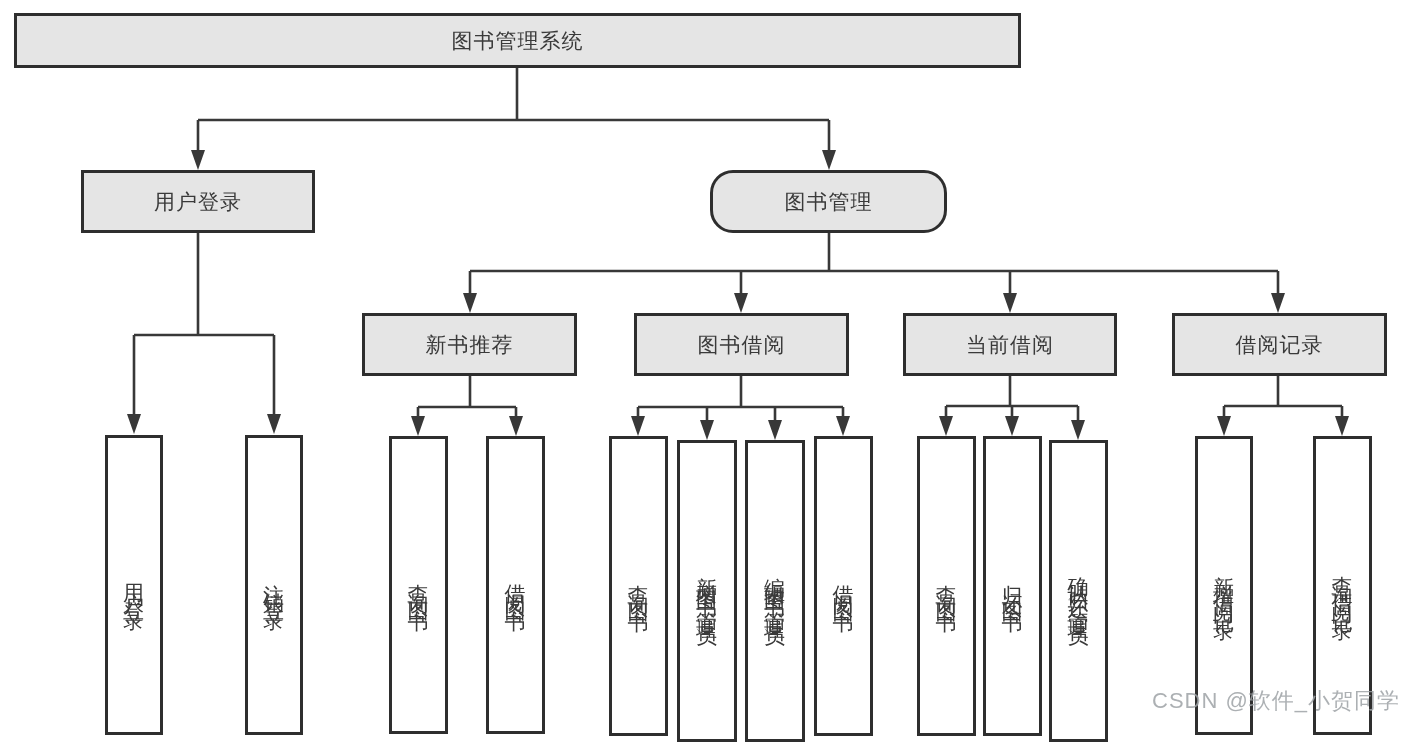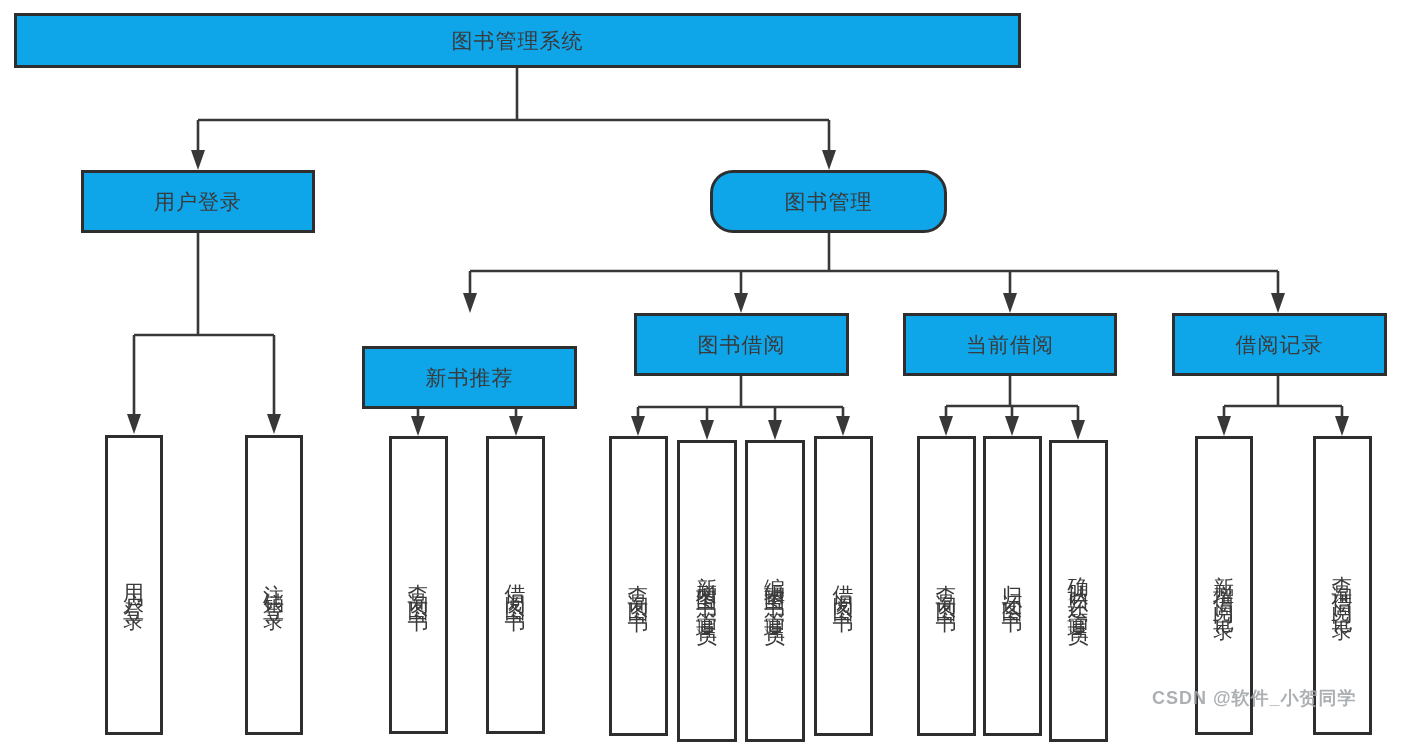--- a/index.html
+++ b/index.html
@@ -17,21 +17,21 @@
   }
   #connectors {
     position: absolute;
     left: 0; top: 0;
     width: 1405px;
     height: 747px;
     z-index: 1;
   }
   .node {
     position: absolute;
-    background: #0ea5e9;
+    background: #e5e5e5;
     border: 3px solid #2e2e2e;
     box-sizing: border-box;
     display: flex;
     align-items: center;
     justify-content: center;
     color: #3a3a3a;
     font-size: 21px;
     letter-spacing: 1px;
     z-index: 2;
   }
@@ -54,21 +54,21 @@
     letter-spacing: 9px;
     line-height: 1;
     white-space: nowrap;
   }
   
   .n-root   { left: 14px;  top: 13px;  width: 1007px; height: 55px; }
   
   .n-br0    { left: 81px;  top: 170px; width: 234px; height: 63px; }
   .n-br1    { left: 710px; top: 170px; width: 237px; height: 63px; border-radius: 23px; }
   
-  .n-sec0   { left: 362px;  top: 313px; width: 215px; height: 63px; margin-top: 33px; }
+  .n-sec0   { left: 362px;  top: 313px; width: 215px; height: 63px; }
   .n-sec1   { left: 634px;  top: 313px; width: 215px; height: 63px; }
   .n-sec2   { left: 903px;  top: 313px; width: 214px; height: 63px; }
   .n-sec3   { left: 1172px; top: 313px; width: 215px; height: 63px; }
   
   .n-l0  { left: 105px;  top: 435px; width: 58px; height: 300px; }
   .n-l1  { left: 245px;  top: 435px; width: 58px; height: 300px; }
   .n-l2  { left: 389px;  top: 436px; width: 59px; height: 298px; }
   .n-l3  { left: 486px;  top: 436px; width: 59px; height: 298px; }
   .n-l4  { left: 609px;  top: 436px; width: 59px; height: 300px; }
   .n-l5  { left: 677px;  top: 440px; width: 60px; height: 302px; letter-spacing: 0; }
@@ -77,26 +77,25 @@
   .n-l8  { left: 917px;  top: 436px; width: 59px; height: 300px; }
   .n-l9  { left: 983px;  top: 436px; width: 59px; height: 300px; }
   .n-l10 { left: 1049px; top: 440px; width: 59px; height: 302px; }
   .n-l11 { left: 1195px; top: 436px; width: 58px; height: 299px; }
   .n-l12 { left: 1313px; top: 436px; width: 59px; height: 299px; }
   .n-l5 .lbl, .n-l6 .lbl, .n-l10 .lbl { letter-spacing: 7px; }
   #watermark {
     position: absolute;
     left: 1152px;
     top: 686px;
-    font-size: 18px;
+    font-size: 22px;
     color: rgba(158, 162, 166, 0.85);
     z-index: 3;
     white-space: nowrap;
     letter-spacing: 1px;
-    font-weight: bold;
   }
 </style>
 </head>
 <body>
 
 <div id="stage">
 
   <svg id="connectors" viewBox="0 0 1405 747" xmlns="http://www.w3.org/2000/svg">
     <g stroke="#383838" stroke-width="2.6" fill="none">
 

